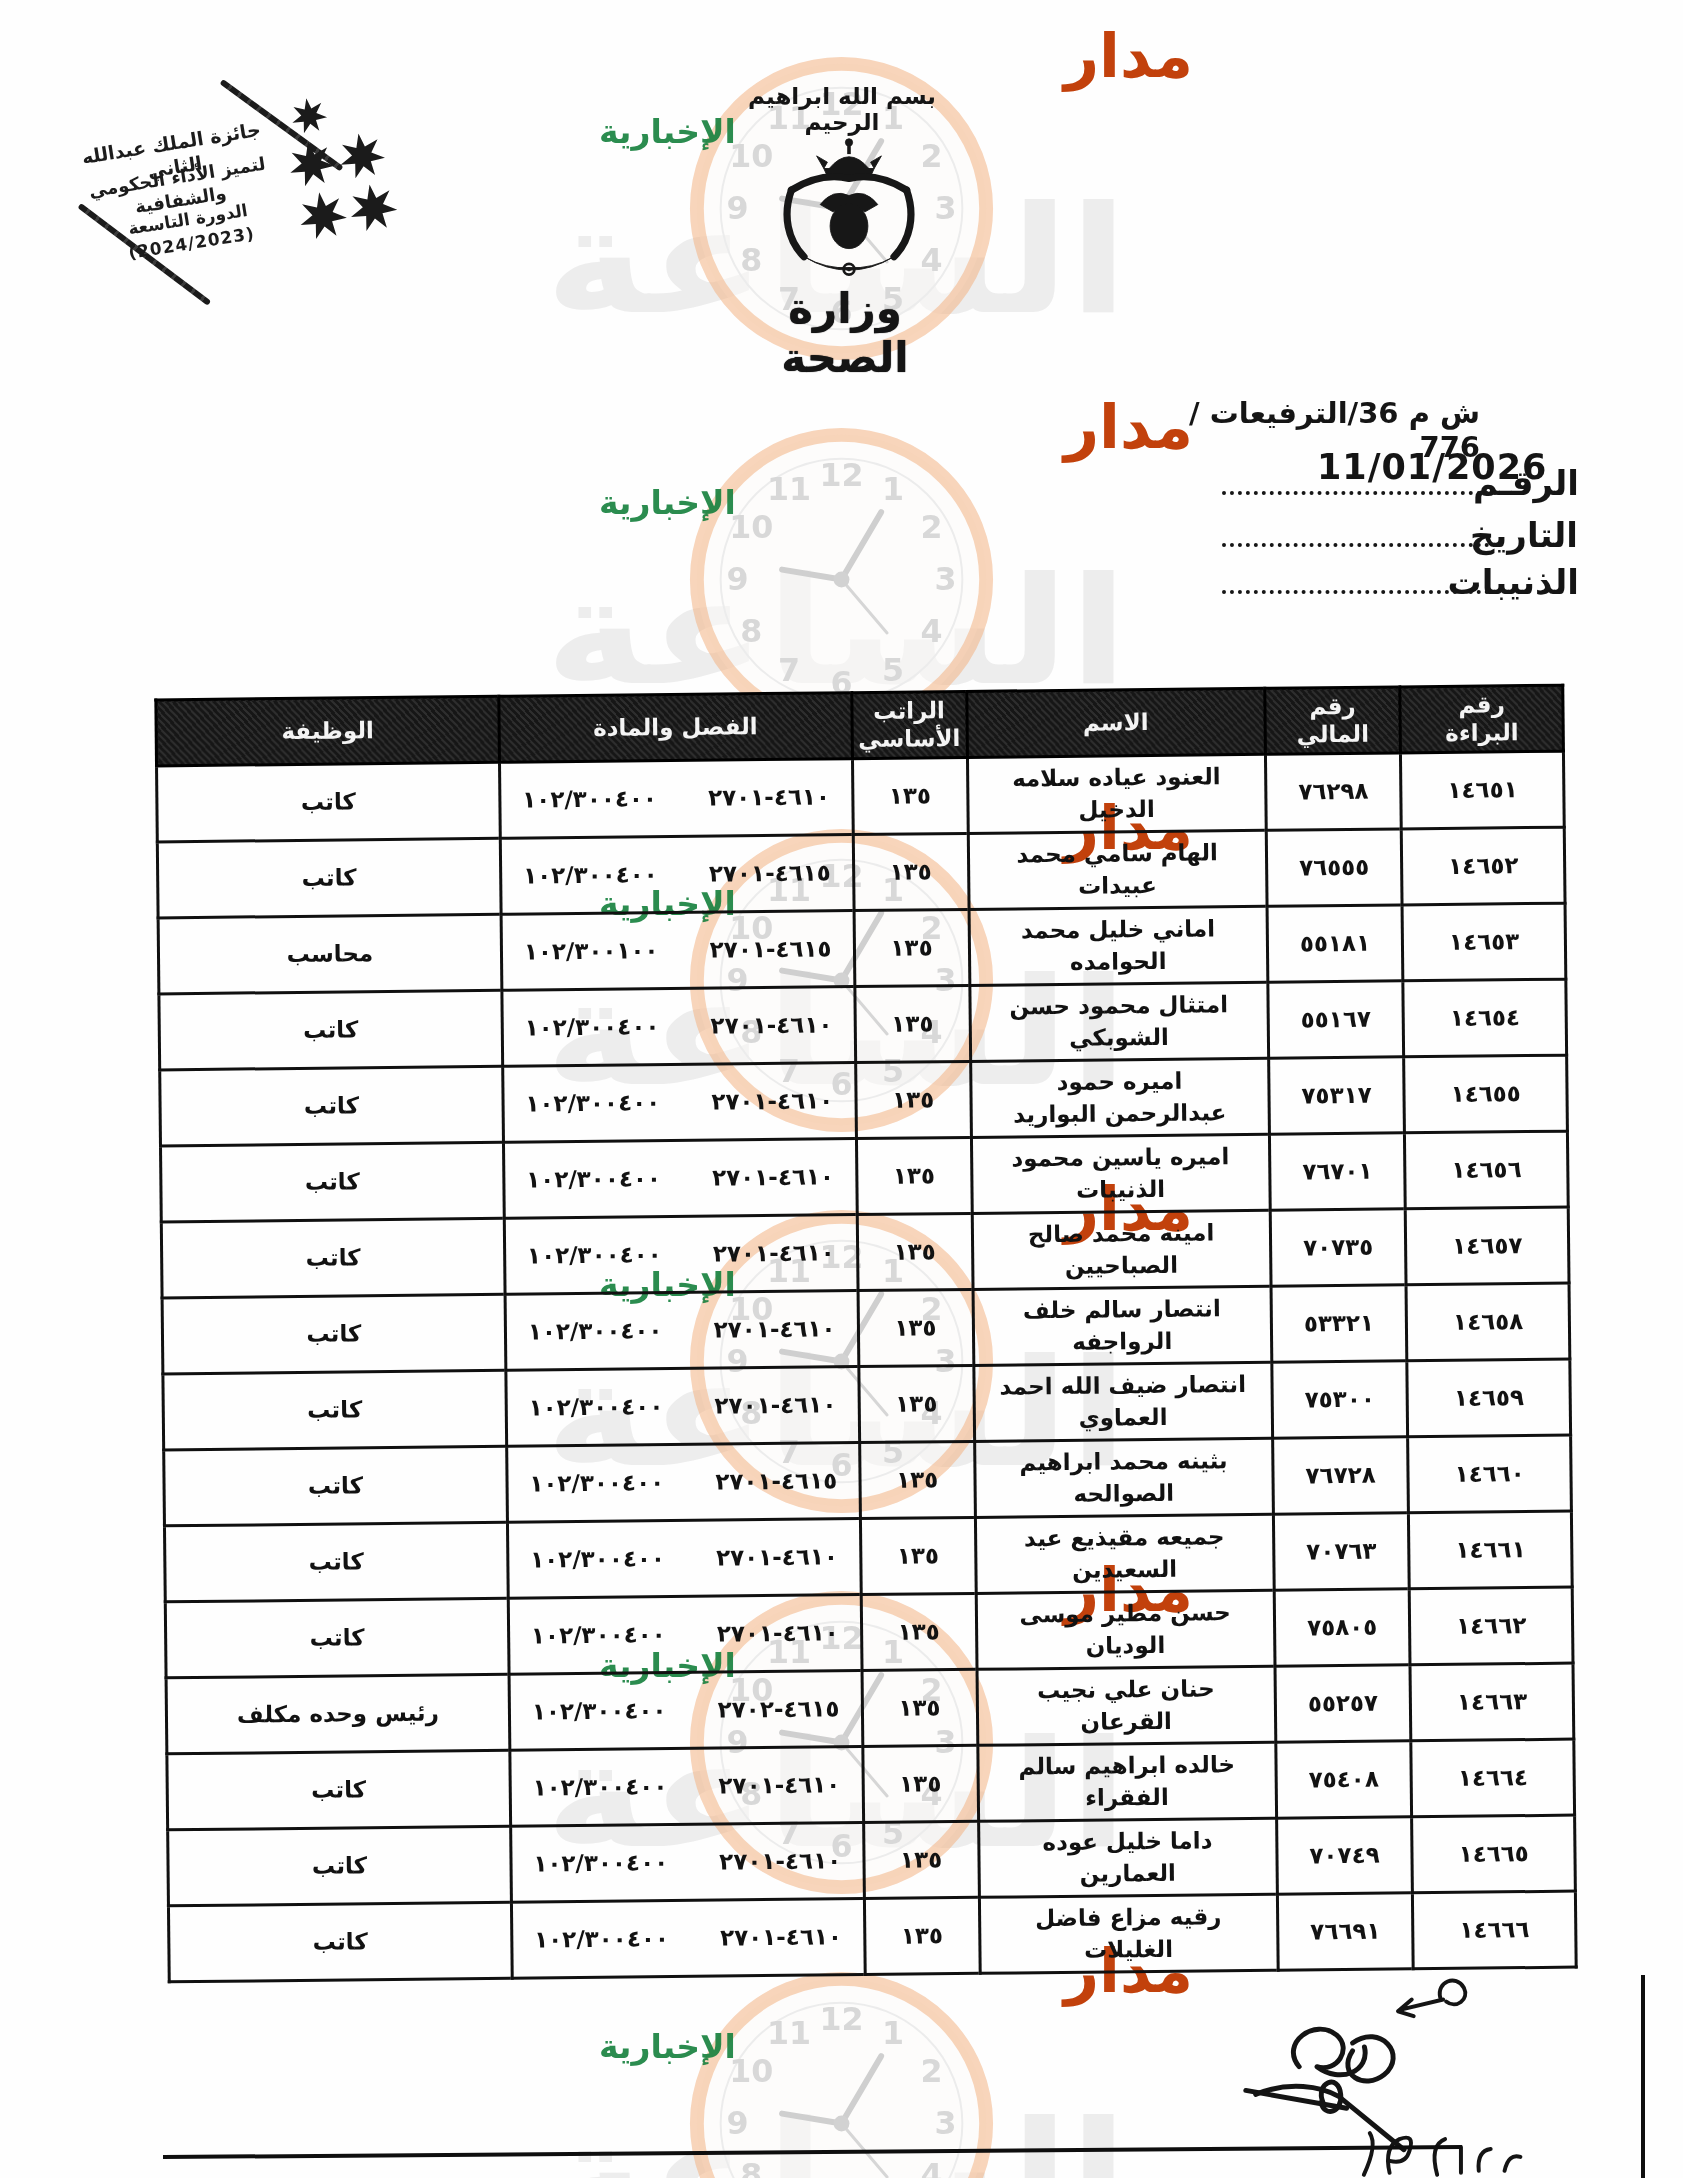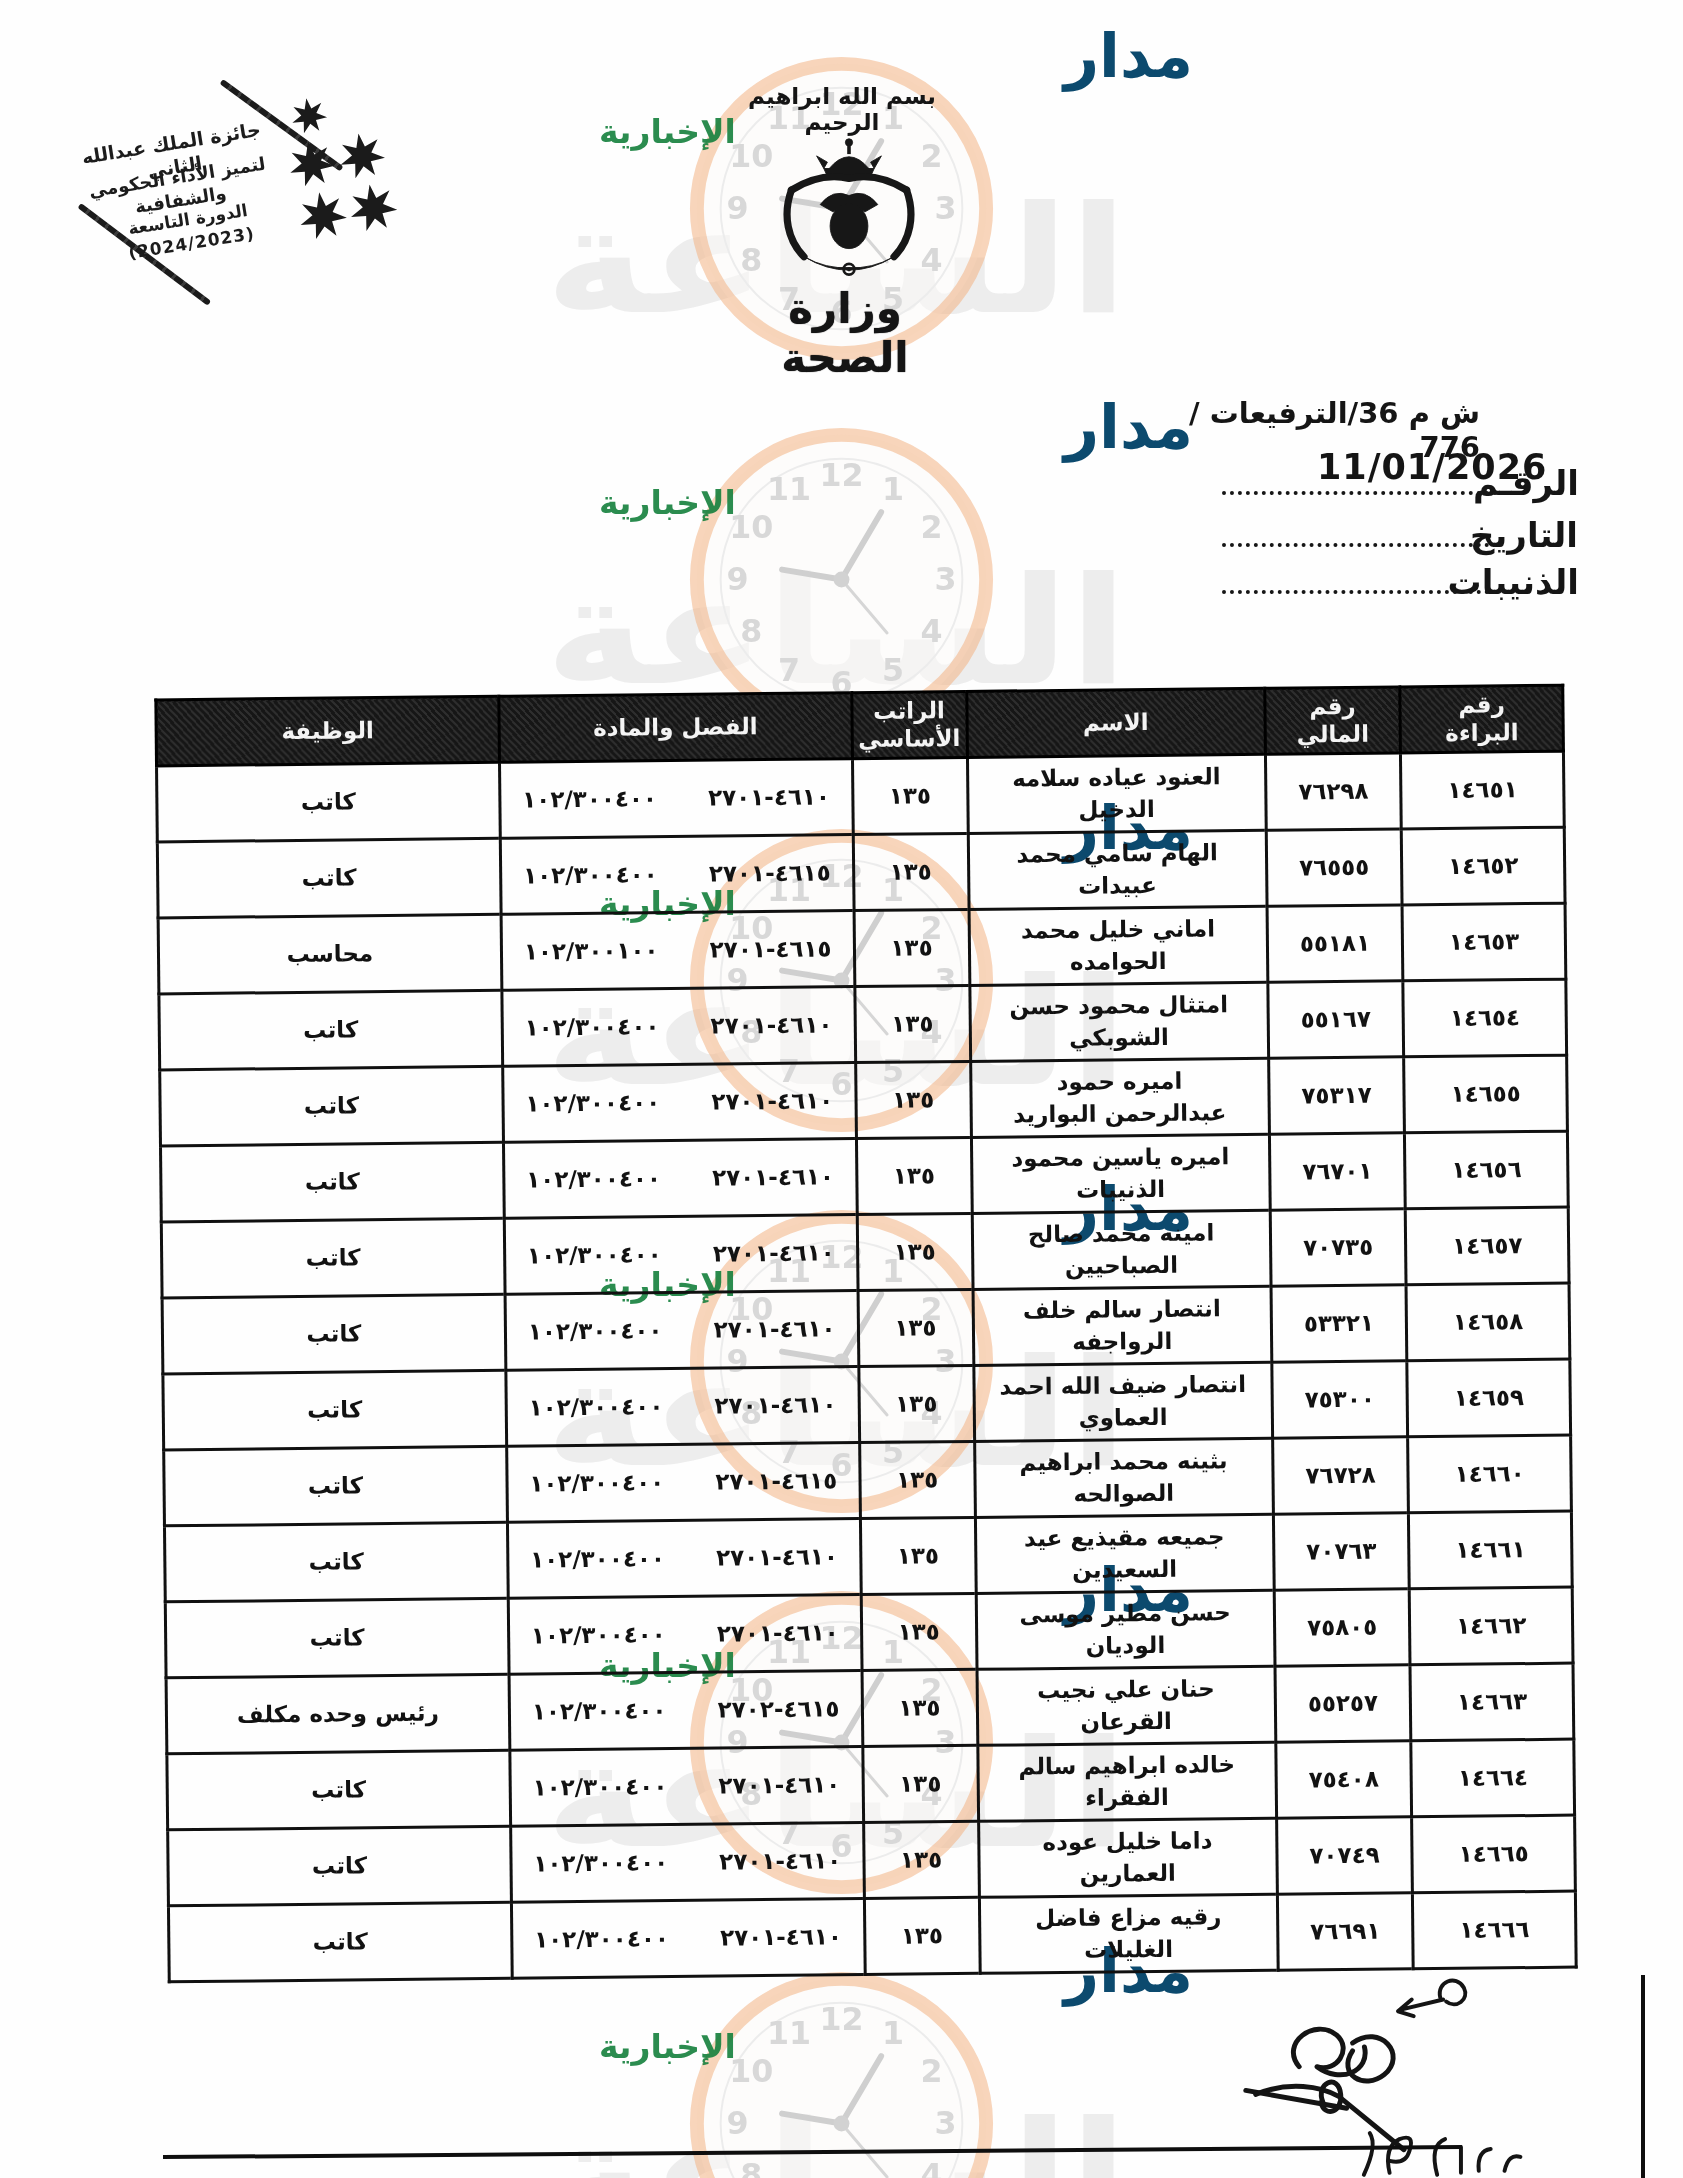--- a/index.html
+++ b/index.html
@@ -6,21 +6,21 @@
   body{
     width:1683px;height:2178px;position:relative;overflow:hidden;
     background:#fefefe;color:#151515;
     font-family:"DejaVu Sans","Liberation Sans",sans-serif;
   }
   .abs{position:absolute;}
   
   .wm{position:absolute;left:396px;width:891px;height:386px;z-index:0;pointer-events:none;}
   .wm-word{position:absolute;left:149px;top:149px;font-size:149px;font-weight:bold;
     color:#ededed;letter-spacing:8px;transform:scaleX(1.15);transform-origin:left;white-space:nowrap;}
-  .wm-madar{position:absolute;left:668px;top:-5px;font-size:61px;font-weight:bold;color:#0c4a6e;}
+  .wm-madar{position:absolute;left:668px;top:-5px;font-size:61px;font-weight:bold;color:#c2410c;}
   .wm-news{position:absolute;left:203px;top:87px;font-size:33px;font-weight:bold;color:#15803d;opacity:.9;}
   .wm-clock{position:absolute;left:287px;top:25px;}
   
   .stamp{left:74px;top:94px;width:356px;height:218px;transform:rotate(-9deg);z-index:1;}
   .stamp div{position:absolute;font-weight:bold;color:#1c1c1c;text-align:center;line-height:1.25;}
   .stamp-line1{top:26px;left:6px;width:203px;font-size:19px;}
   .stamp-line2{top:61px;left:-6px;width:228px;font-size:18px;}
   .stamp-line3{top:105px;left:40px;width:144px;font-size:17px;}
   .stamp-line4{top:129px;left:40px;width:144px;font-size:17px;letter-spacing:1px;}
   .star{position:absolute;fill:#1b1b1b;}

